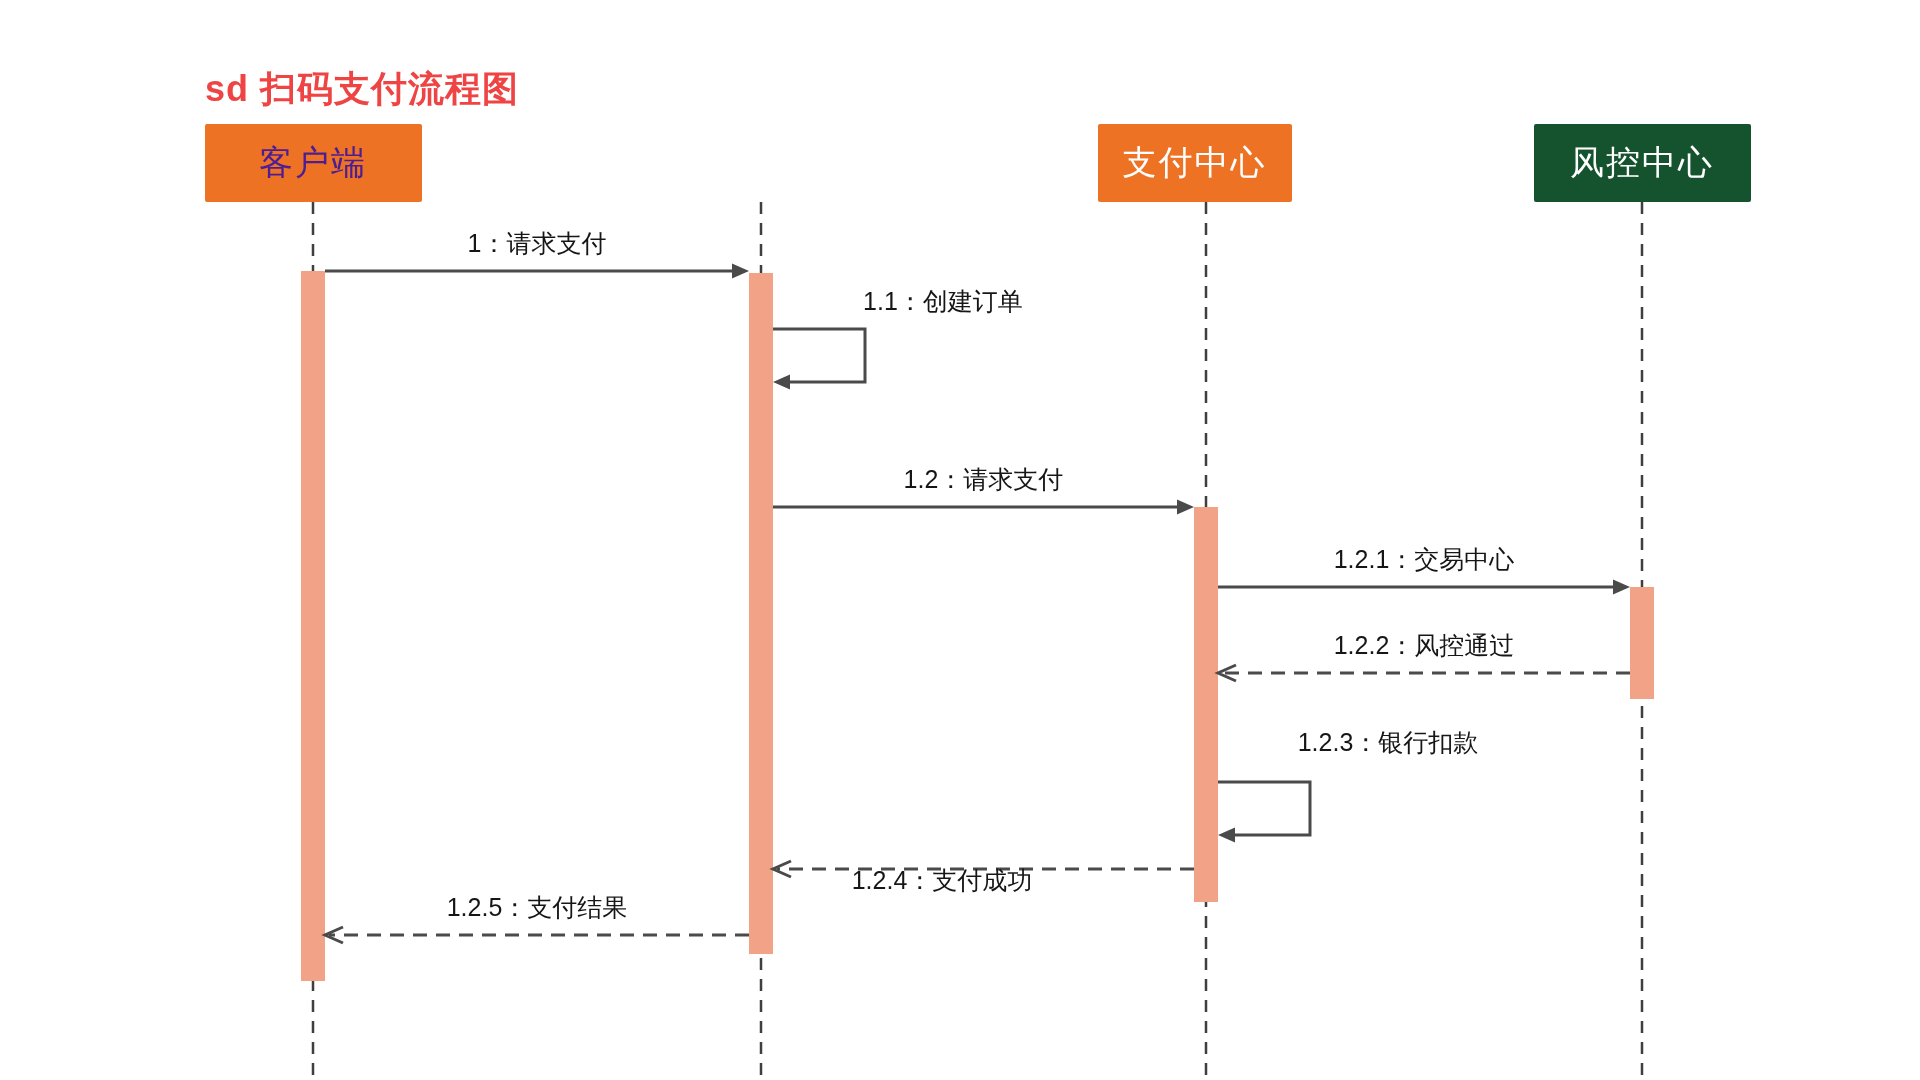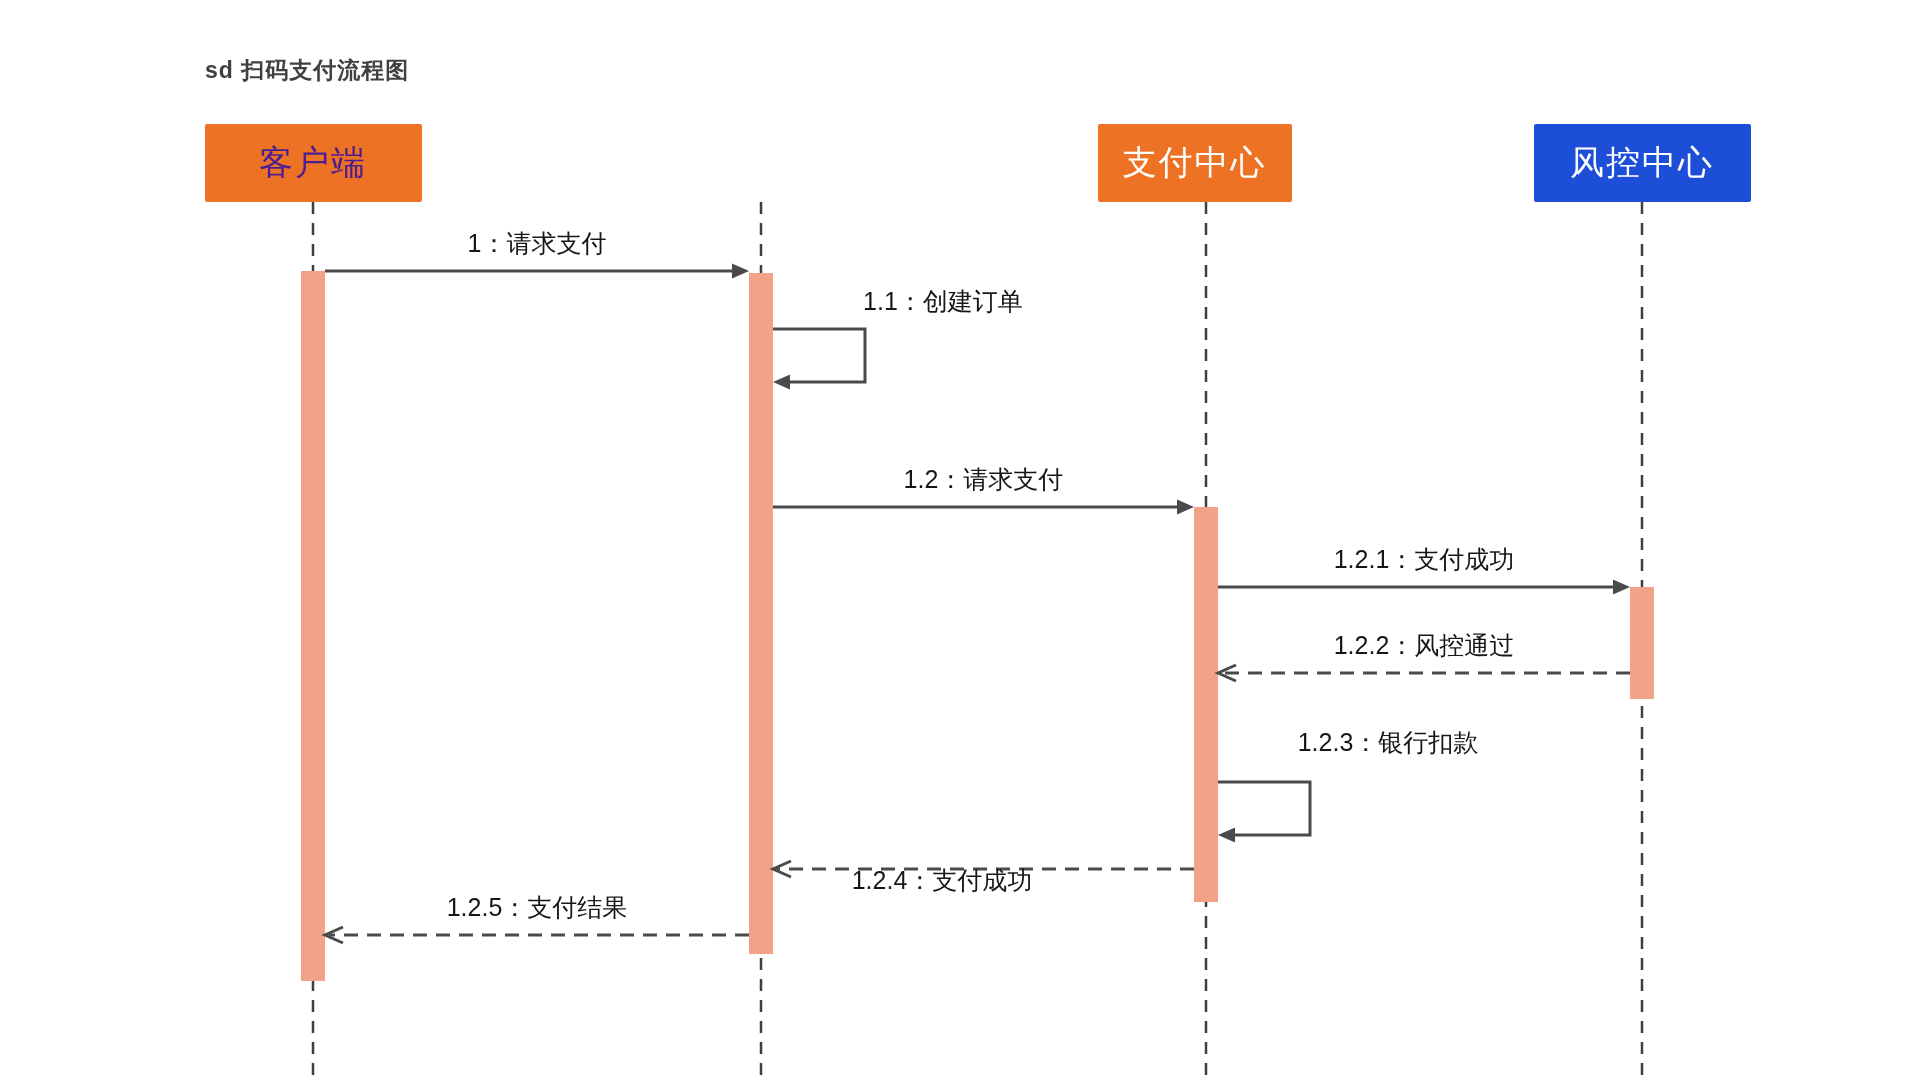--- a/index.html
+++ b/index.html
@@ -14,24 +14,24 @@
     width: 1920px; height: 1080px;
     background: #ffffff;
   }
   #diagram-lines {
     position: absolute;
     left: 0; top: 0;
     width: 1920px; height: 1080px;
   }
   .diagram-title {
     position: absolute;
-    left: 205px; top: 55px;
-    font-size: 23px;
+    left: 205px; top: 65px;
+    font-size: 36px;
     font-weight: 600;
-    color: #404040;
+    color: #ef4444;
     letter-spacing: 1px;
     white-space: nowrap;
   }
   .participant {
     position: absolute;
     display: flex;
     align-items: center;
     justify-content: center;
     font-size: 34px;
     font-weight: 500;
@@ -93,27 +93,27 @@
       </g>
       <g>
         <line x1="749" y1="935" x2="329" y2="935" stroke="#4A4A4A" stroke-width="3" stroke-dasharray="14 9"></line>
         <polyline points="343,927 325,935 343,943" fill="none" stroke="#4A4A4A" stroke-width="3"></polyline>
       </g>
     </svg>
 
 <div class="msg-label" style="left: 537px; top: 225px; color: rgb(22, 22, 22);">1：请求支付</div>
     <div class="msg-label" style="left: 943px; top: 283px; color: rgb(22, 22, 22);">1.1：创建订单</div>
     <div class="msg-label" style="left: 983.5px; top: 461px; color: rgb(22, 22, 22);">1.2：请求支付</div>
-    <div class="msg-label" style="left: 1424px; top: 541px; color: rgb(22, 22, 22);">1.2.1：支付成功</div>
+    <div class="msg-label" style="left: 1424px; top: 541px; color: rgb(22, 22, 22);">1.2.1：交易中心</div>
     <div class="msg-label" style="left: 1424px; top: 627px; color: rgb(22, 22, 22);">1.2.2：风控通过</div>
     <div class="msg-label" style="left: 1388px; top: 724px; color: rgb(22, 22, 22);">1.2.3：银行扣款</div>
     <div class="msg-label" style="left: 942px; top: 823px; color: rgb(22, 22, 22); margin-top: 39px;">1.2.4：支付成功</div>
     <div class="msg-label" style="left: 537px; top: 889px; color: rgb(22, 22, 22);">1.2.5：支付结果</div>
     <div class="participant" style="left: 204.5px; top: 124px; width: 217px; height: 78px; background: rgb(237, 114, 36); color: #4c1d95;">
       <span>客户端</span>
     </div>
     <div class="participant" style="left: 1097.5px; top: 124px; width: 194px; height: 78px; background: rgb(237, 114, 36); color: rgb(255, 255, 255);">
       <span>支付中心</span>
     </div>
-    <div class="participant" style="left: 1533.5px; top: 124px; width: 217px; height: 78px; background: #1d4ed8; color: rgb(255, 255, 255);">
+    <div class="participant" style="left: 1533.5px; top: 124px; width: 217px; height: 78px; background: #14532d; color: rgb(255, 255, 255);">
       <span>风控中心</span>
     </div>
   </div>
 
 </body></html>

